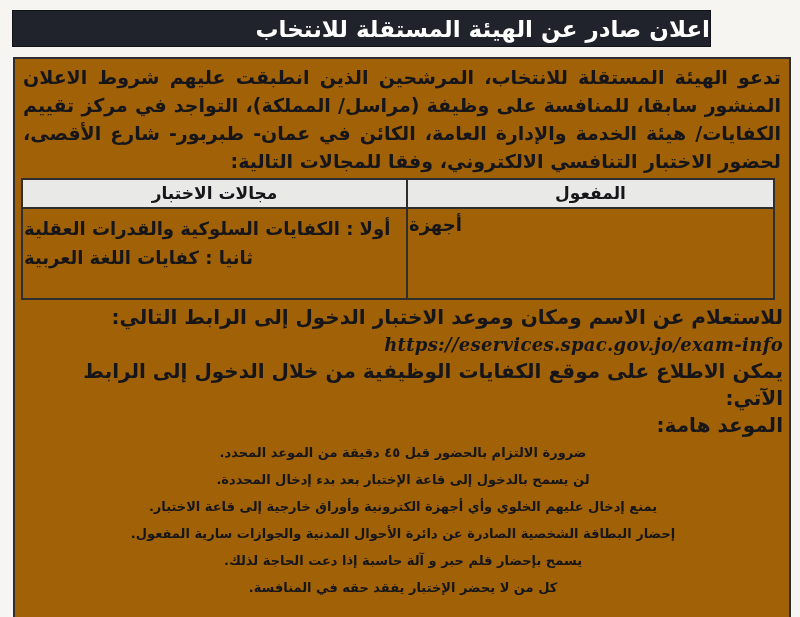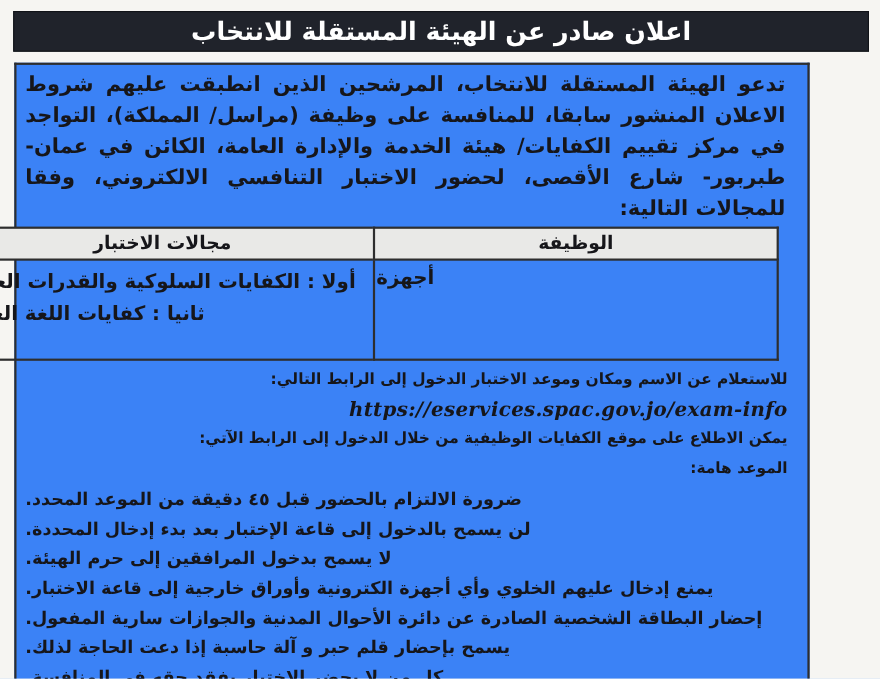--- a/index.html
+++ b/index.html
@@ -10,39 +10,39 @@
   }
   .page{
     position:relative;
     width:800px;height:617px;
     background:#f6f5f2;
     overflow:hidden;
   }
   .title-bar{
     position:absolute;
     left:12px;top:10px;
-    width:778px;height:37px;
+    width:699px;height:37px;
     background:#20232b;
     border:1px solid #111318;
     box-sizing:border-box;
-    display:flex;align-items:center;justify-content:center;
+    display:flex;align-items:center;justify-content:flex-start;
     color:#ffffff;
     font-size:23px;
     font-weight:700;
     direction:rtl;
   }
   .frame{
     position:absolute;
     left:13px;top:57px;
-    width:723px;height:560px;
-    background:#3b82f6;
+    width:778px;height:560px;
+    background:#a16207;
     border:2px solid #2e2e2e;
     border-bottom:none;
     box-sizing:border-box;
-    padding:2px 18px 0 6px;
+    padding:2px 6px 0 6px;
     direction:rtl;
     color:#16161a;
   }
   .intro{
     margin:2px 2px 0 2px;
     font-size:19px;
     font-weight:700;
     line-height:28px;
     text-align:justify;
     text-align-last:right;
@@ -71,42 +71,42 @@
     font-size:18px;
     font-weight:700;
     height:83px;
     padding-top:5px;
   }
   .fields-cell div{
     line-height:29px;
   }
   .links-block{margin-top:4px;}
   .line{
-    font-size:14px;
+    font-size:20px;
     font-weight:700;
     line-height:27px;
     text-align:right;
     margin-left:2px;
   }
   .url{
     font-family:"DejaVu Serif", serif;
     direction:ltr;
     text-align:right;
     font-size:18px;
     font-weight:700;
     letter-spacing:0.3px;
     line-height:27px;
     margin-left:2px;
     font-style:italic;
   }
   .note{
-    font-size:16px;
+    font-size:13px;
     font-weight:700;
     line-height:27px;
-    text-align:left;
+    text-align:center;
     margin-left:2px;
   }
 </style>
 </head>
 <body>
 
 <div class="page">
 
   <div class="title-bar">
     <span>اعلان صادر عن الهيئة المستقلة للانتخاب</span>
@@ -116,21 +116,21 @@
 
     <p class="intro">تدعو الهيئة المستقلة للانتخاب، المرشحين الذين انطبقت عليهم شروط الاعلان المنشور سابقا، للمنافسة على وظيفة (مراسل/ المملكة)، التواجد في مركز تقييم الكفايات/ هيئة الخدمة والإدارة العامة، الكائن في عمان- طبربور- شارع الأقصى، لحضور الاختبار التنافسي الالكتروني، وفقا للمجالات التالية:</p>
 
     <table class="jobs">
       <colgroup>
         <col style="width:48.8%">
         <col style="width:51.2%">
       </colgroup>
       <thead>
         <tr>
-          <th>الوظيفة</th>
+          <th>المفعول</th>
           <th>مجالات الاختبار</th>
         </tr>
       </thead>
       <tbody>
         <tr>
           <td>أجهزة</td>
           <td class="fields-cell">
             <div>أولا : الكفايات السلوكية والقدرات العقلية</div>
             <div>ثانيا : كفايات اللغة العربية</div>
           </td>
@@ -142,21 +142,20 @@
       <div class="line">للاستعلام عن الاسم ومكان وموعد الاختبار الدخول إلى الرابط التالي:</div>
       <div class="url">https://eservices.spac.gov.jo/exam-info</div>
       <div class="line">يمكن الاطلاع على موقع الكفايات الوظيفية من خلال الدخول إلى الرابط الآتي:</div>
     </div>
 
     <div class="line">الموعد هامة:</div>
 
     <div>
       <div class="note">ضرورة الالتزام بالحضور قبل ٤٥ دقيقة من الموعد المحدد.</div>
       <div class="note">لن يسمح بالدخول إلى قاعة الإختبار بعد بدء إدخال المحددة.</div>
-      <div class="note">لا يسمح بدخول المرافقين إلى حرم الهيئة.</div>
       <div class="note">يمنع إدخال عليهم الخلوي وأي أجهزة الكترونية وأوراق خارجية إلى قاعة الاختبار.</div>
       <div class="note">إحضار البطاقة الشخصية الصادرة عن دائرة الأحوال المدنية والجوازات سارية المفعول.</div>
       <div class="note">يسمح بإحضار قلم حبر و آلة حاسبة إذا دعت الحاجة لذلك.</div>
       <div class="note">كل من لا يحضر الإختبار يفقد حقه في المنافسة.</div>
     </div>
 
   </div>
 </div>
 
 </body></html>

